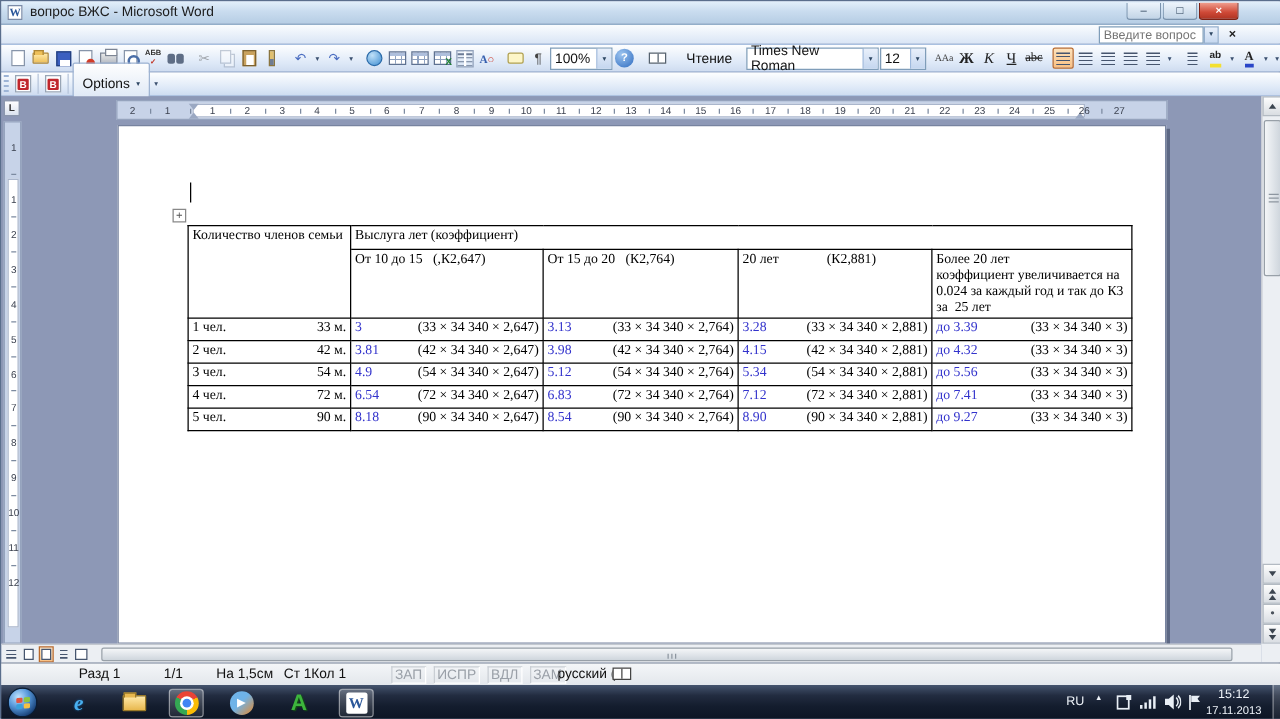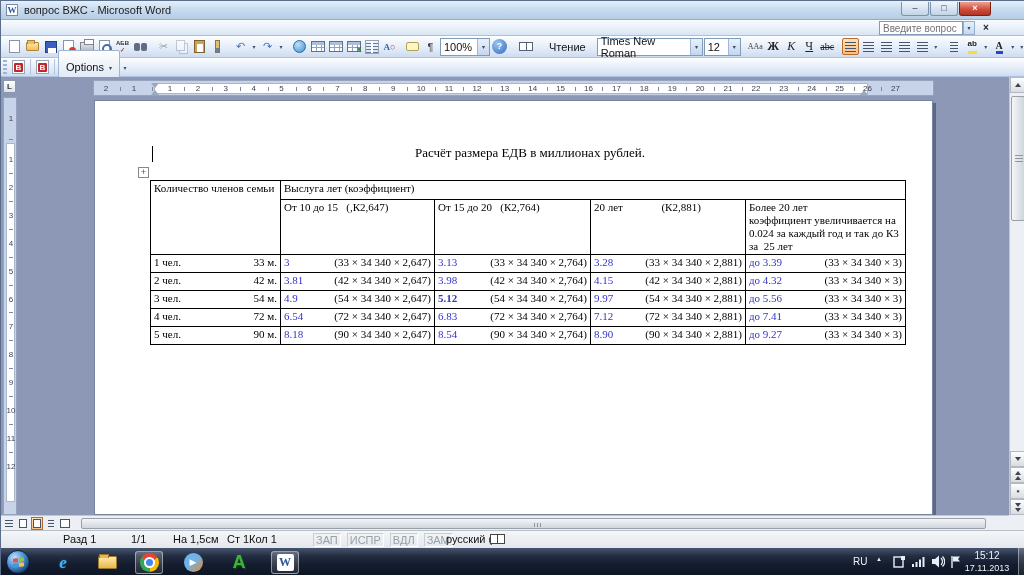--- a/index.html
+++ b/index.html
@@ -458,21 +458,20 @@
         <i class="vtick" style="top: 186.55px;"></i>
         <i class="vtick" style="top: 214.45px;"></i>
         <i class="vtick" style="top: 242.35px;"></i>
         <i class="vtick" style="top: 270.25px;"></i>
         <i class="vtick" style="top: 298.15px;"></i>
         <i class="vtick" style="top: 326.05px;"></i>
         <i class="vtick" style="top: 353.95px;"></i>
       </div>
 
     <div class="page">
-      <div class="doc-title">Расчёт размера ЕДВ в миллионах рублей.</div>
       <div class="tbl-handle">+</div>
       <table class="doc">
         <colgroup>
           <col style="width:130px">
             <col style="width:154px">
             <col style="width:156px">
           <col style="width:155px">
             <col style="width:160px">
         </colgroup>
         <thead>
@@ -561,27 +560,27 @@
                 </div>
               </td>
               <td class="c-val">
                 <div class="val-wrap">
                   <span class="val" style="color: rgb(51, 51, 204);">4.9</span>
                   <span class="frm">(54 × 34 340 × 2,647)</span>
                 </div>
               </td>
               <td class="c-val">
                 <div class="val-wrap">
-                  <span class="val" style="color: rgb(51, 51, 204); font-weight: bold;">5.12</span>
+                  <span class="val" style="color: rgb(51, 51, 204);">5.12</span>
                   <span class="frm">(54 × 34 340 × 2,764)</span>
                 </div>
               </td>
               <td class="c-val">
                 <div class="val-wrap">
-                  <span class="val" style="color: rgb(51, 51, 204);">9.97</span>
+                  <span class="val" style="color: rgb(51, 51, 204);">5.34</span>
                   <span class="frm">(54 × 34 340 × 2,881)</span>
                 </div>
               </td>
               <td class="c-val">
                 <div class="val-wrap">
                   <span class="val" style="color: rgb(51, 51, 204);">до 5.56</span>
                   <span class="frm">(33 × 34 340 × 3)</span>
                 </div>
               </td>
             </tr>

